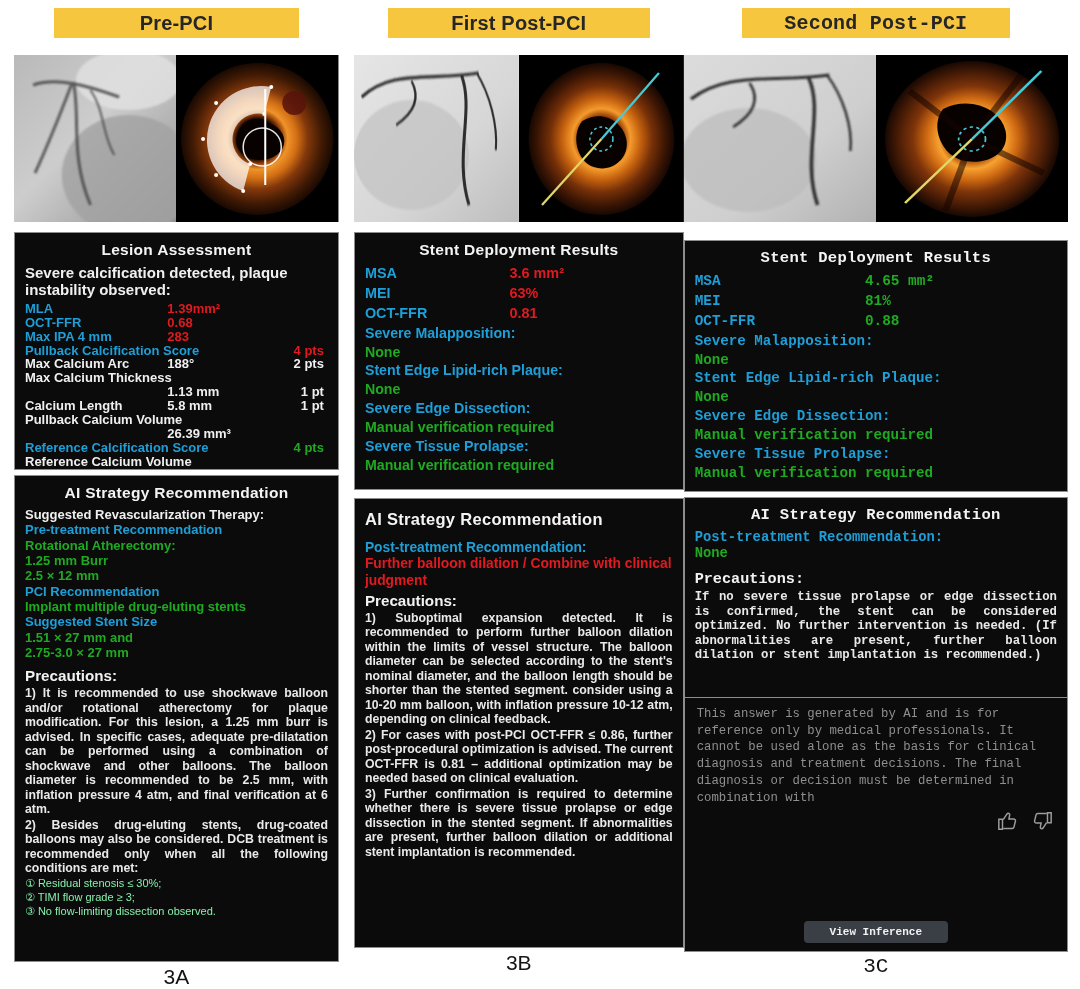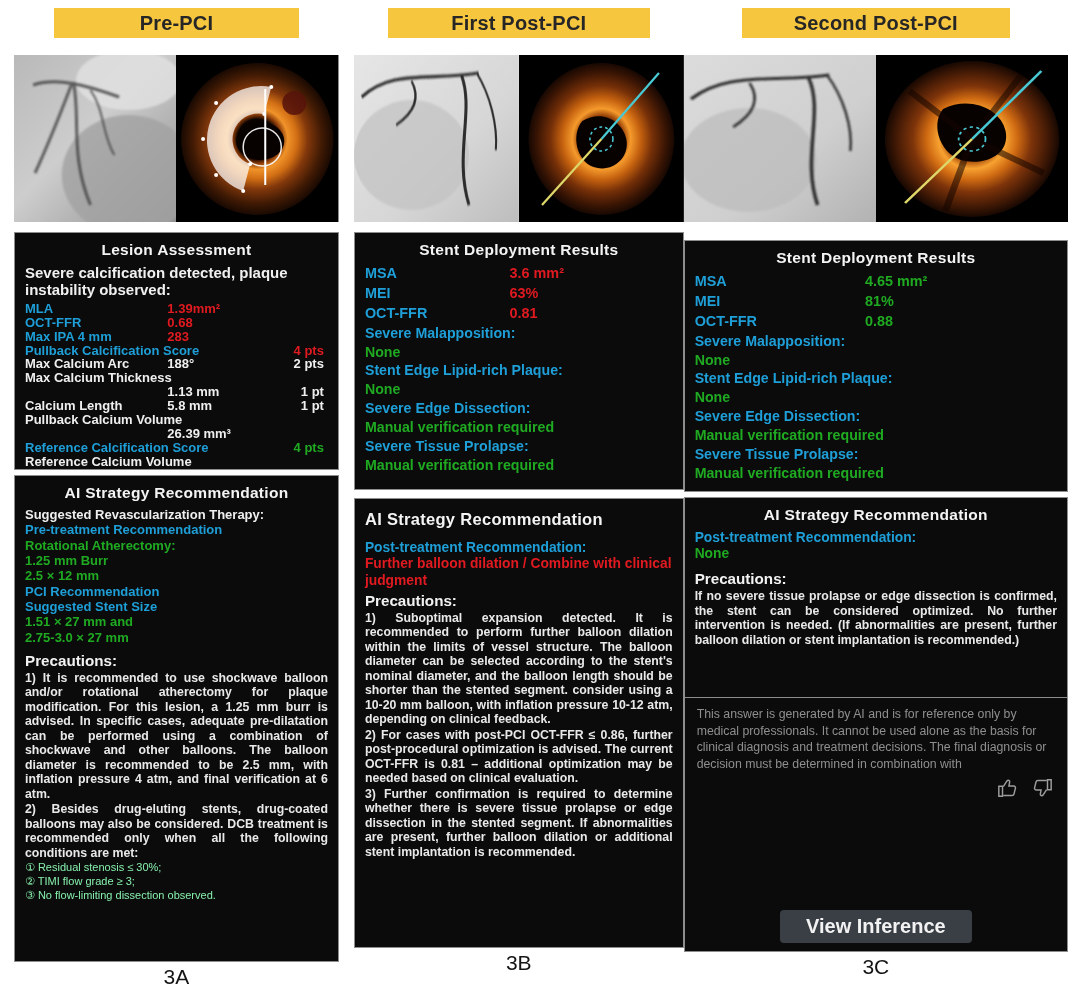--- a/index.html
+++ b/index.html
@@ -2,21 +2,21 @@
 <html><head>
 <meta charset="utf-8">
 <style>
   html,body{margin:0;padding:0;}
   body{width:1080px;height:989px;background:#ffffff;font-family:"Liberation Sans","DejaVu Sans",sans-serif;overflow:hidden;}
   .wrap{position:relative;width:1080px;height:989px;}
   .cols{display:flex;padding:8px 12px 0 14px;box-sizing:border-box;}
   .col{display:flex;flex-direction:column;}
   .colA{width:339px;margin-right:15px;}
   .colB{width:344px;}
-  .colC{width:401px;}
+  .colC{width:401px;font-family:Liberation Mono, monospace;}
   .col-header{align-self:center;height:30px;display:flex;align-items:center;justify-content:center;
     background:#F7C63F;color:#262626;font-size:20px;font-weight:700;letter-spacing:.2px;}
   .colA .col-header{width:245px;}
   .colB .col-header{width:262px;}
   .colC .col-header{width:268px;}
   .img-row{display:flex;height:167px;margin-top:17px;}
   .img-row svg{display:block;height:167px;width:50%;}
   .panel{background:#0b0b0b;border:1px solid #8d8d8d;color:#ededed;padding:5px 10px;box-sizing:border-box;overflow:hidden;}
   .colA .pa{height:238px;margin-top:10px;}
   .colA .pb{height:487px;margin-top:5px;}
@@ -41,21 +41,21 @@
   .prec-title{font-size:15.2px;font-weight:700;margin:7px 0 2px;color:#f2f2f2;}
   .para{font-size:12.3px;font-weight:600;line-height:1.18;text-align:justify;margin:0 0 1px;color:#e9e9e9;}
   .cond{font-size:11px;font-weight:400;line-height:1.26;color:#86efac;}
   .rec-label{font-size:13.8px;font-weight:700;line-height:1.25;}
   .rec-text{font-size:13.8px;font-weight:700;line-height:1.22;margin-bottom:2px;}
   .inner-box{border-bottom:1px solid #8d8d8d;padding:5px 10px 12px;min-height:200px;box-sizing:border-box;}
   .disclaimer{padding:8px 12px 0;font-size:12.3px;font-weight:400;line-height:1.36;color:#8f8f8f;}
   .thumbs{display:flex;justify-content:flex-end;gap:12px;padding:4px 14px 0;}
   .thumb{width:22px;height:22px;color:#9d9d9d;cursor:pointer;}
   .view-btn{align-self:center;margin-top:auto;margin-bottom:8px;background:#3a3f46;color:#f2f2f2;
-    font-family:inherit;font-size:20px;font-weight:700;padding:5px 26px;border:none;border-radius:4px;cursor:pointer;}
+    font-family:inherit;font-size:11px;font-weight:700;padding:5px 26px;border:none;border-radius:4px;cursor:pointer;}
   .fig-label{text-align:center;font-size:21px;color:#141414;margin-top:3px;font-weight:400;}
 </style>
 </head>
 <body>
 
 <div class="wrap">
 <div class="cols">
 
   <div class="col colA">
     <div class="col-header">Pre-PCI</div>
@@ -174,20 +174,21 @@
     </div>
 
     <div class="panel pb">
       <div class="p-title">AI Strategy Recommendation</div>
       <div class="ai-line c-white">Suggested Revascularization Therapy:</div>
       <div class="ai-line c-blue">Pre-treatment Recommendation</div>
       <div class="ai-line c-green">Rotational Atherectomy:</div>
       <div class="ai-line c-green">1.25 mm Burr</div>
       <div class="ai-line c-green">2.5 × 12 mm</div>
       <div class="ai-line c-blue">PCI Recommendation</div>
+      <div class="ai-line c-green">Implant multiple drug-eluting stents</div>
       <div class="ai-line c-blue">Suggested Stent Size</div>
       <div class="ai-line c-green">1.51 × 27 mm and</div>
       <div class="ai-line c-green">2.75-3.0 × 27 mm</div>
       <div class="prec-title">Precautions:</div>
       <p class="para">1) It is recommended to use shockwave balloon and/or rotational atherectomy for plaque modification. For this lesion, a 1.25 mm burr is advised. In specific cases, adequate pre-dilatation can be performed using a combination of shockwave and other balloons. The balloon diameter is recommended to be 2.5 mm, with inflation pressure 4 atm, and final verification at 6 atm.</p>
       <p class="para">2) Besides drug-eluting stents, drug-coated balloons may also be considered. DCB treatment is recommended only when all the following conditions are met:</p>
       <div class="cond">① Residual stenosis ≤ 30%;</div>
       <div class="cond">② TIMI flow grade ≥ 3;</div>
       <div class="cond">③ No flow-limiting dissection observed.</div>
     </div>

